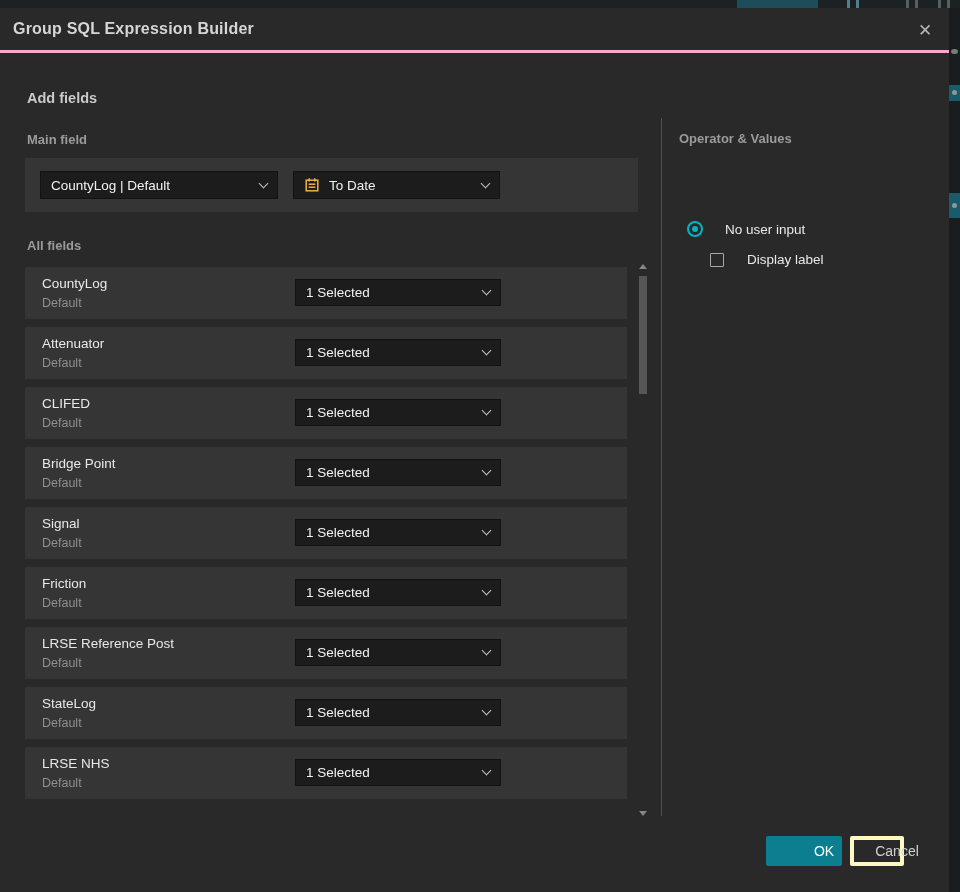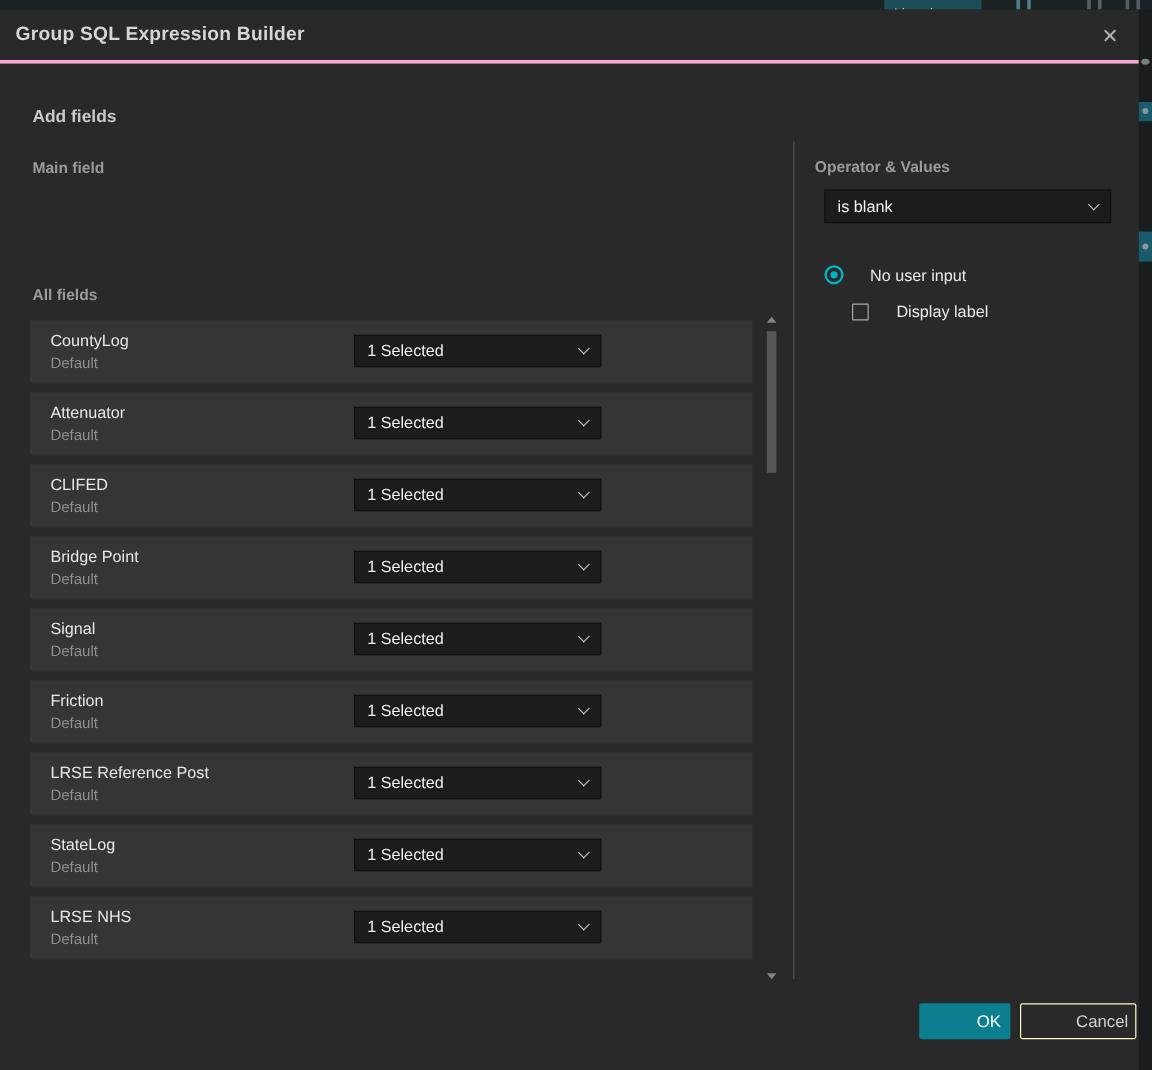--- a/index.html
+++ b/index.html
@@ -75,21 +75,21 @@
   .radio-row { position:absolute; left:687px; top:213px; display:flex; align-items:center; gap:22px; cursor:pointer; }
   .radio-outer { width:16px; height:16px; border-radius:50%; border:2px solid var(--radio-teal,#00b4c4); position:relative; background:transparent; flex:0 0 auto; }
   .radio-inner { position:absolute; inset:3px; border-radius:50%; background:var(--radio-teal,#00b4c4); }
   .check-row { position:absolute; left:710px; top:244px; display:flex; align-items:center; gap:23px; cursor:pointer; }
   .checkbox { width:14px; height:14px; border:1px solid #a8a8a8; background:transparent; border-radius:1px; flex:0 0 auto; }
   .ctl-label { font-size:13.5px; color:#e9e9e9; }
 
   
   .btn { position:absolute; top:828px; height:30px; display:flex; align-items:center; justify-content:center; font-size:14px; cursor:pointer; border-radius:2px;padding-left:40px; }
   .btn-ok { left:766px; width:76px; background:#0b7e90; color:#ffffff; }
-  .btn-cancel { left:850px; width:97px; background:transparent; border:1px solid #fef9c3; color:#d2d2d2; }
+  .btn-cancel { left:850px; width:54px; background:transparent; border:4px solid #fef9c3; color:#d2d2d2; }
 </style>
 </head>
 <body>
 
 <div class="top-strip">
   <div class="live-view-btn">
 
     <span>Live view</span>
   </div>
   <div class="strip-bar teal-bg" style="left:847px"></div>
@@ -114,20 +114,39 @@
 
   <div class="dialog-header">
     <div class="dialog-title">Group SQL Expression Builder</div>
     <div class="close-btn">✕</div>
   </div>
 
   <div class="h-add-fields">Add fields</div>
 
   <div class="sub-label lbl-main-field">Main field</div>
 
+  <div class="main-field-box">
+    <div class="dropdown main-dd-field">
+      <span class="dd-label">CountyLog | Default</span>
+      <span class="chevron"></span>
+    </div>
+    <div class="dropdown main-dd-type">
+      <span class="dd-left">
+        <svg class="cal-icon" viewBox="0 0 16 16" fill="none" stroke="#efb541" stroke-width="1.5">
+          <rect x="2.2" y="3.2" width="11.6" height="10.6"></rect>
+          <line x1="5.2" y1="1.2" x2="5.2" y2="4.6"></line>
+          <line x1="10.8" y1="1.2" x2="10.8" y2="4.6"></line>
+          <line x1="4.6" y1="7.2" x2="11.4" y2="7.2"></line>
+          <line x1="4.6" y1="10.2" x2="11.4" y2="10.2"></line>
+        </svg>
+        <span class="dd-label">To Date</span>
+      </span>
+      <span class="chevron"></span>
+    </div>
+  </div>
 
   <div class="sub-label lbl-all-fields">All fields</div>
 
   <div class="fields-list" id="fields-list">
   <div class="field-row">
     <div class="row-name">CountyLog</div>
     <div class="row-sub">Default</div>
     <div class="dropdown row-dd">
       <span class="dd-label">1 Selected</span>
       <span class="chevron"></span>
@@ -210,24 +229,20 @@
   <div class="scrollbar">
     <div class="sb-arrow-up"></div>
     <div class="sb-thumb"></div>
     <div class="sb-arrow-down"></div>
   </div>
 
   <div class="v-divider"></div>
 
   <div class="sub-label lbl-operator">Operator &amp; Values</div>
 
-  <div class="dropdown op-dd">
-    <span class="dd-label">is blank</span>
-    <span class="chevron"></span>
-  </div>
 
   <div class="radio-row">
     <span class="radio-outer">
         <span class="radio-inner"></span>
       </span>
     <span class="ctl-label">No user input</span>
   </div>
 
   <div class="check-row">
     <span class="checkbox"></span>

